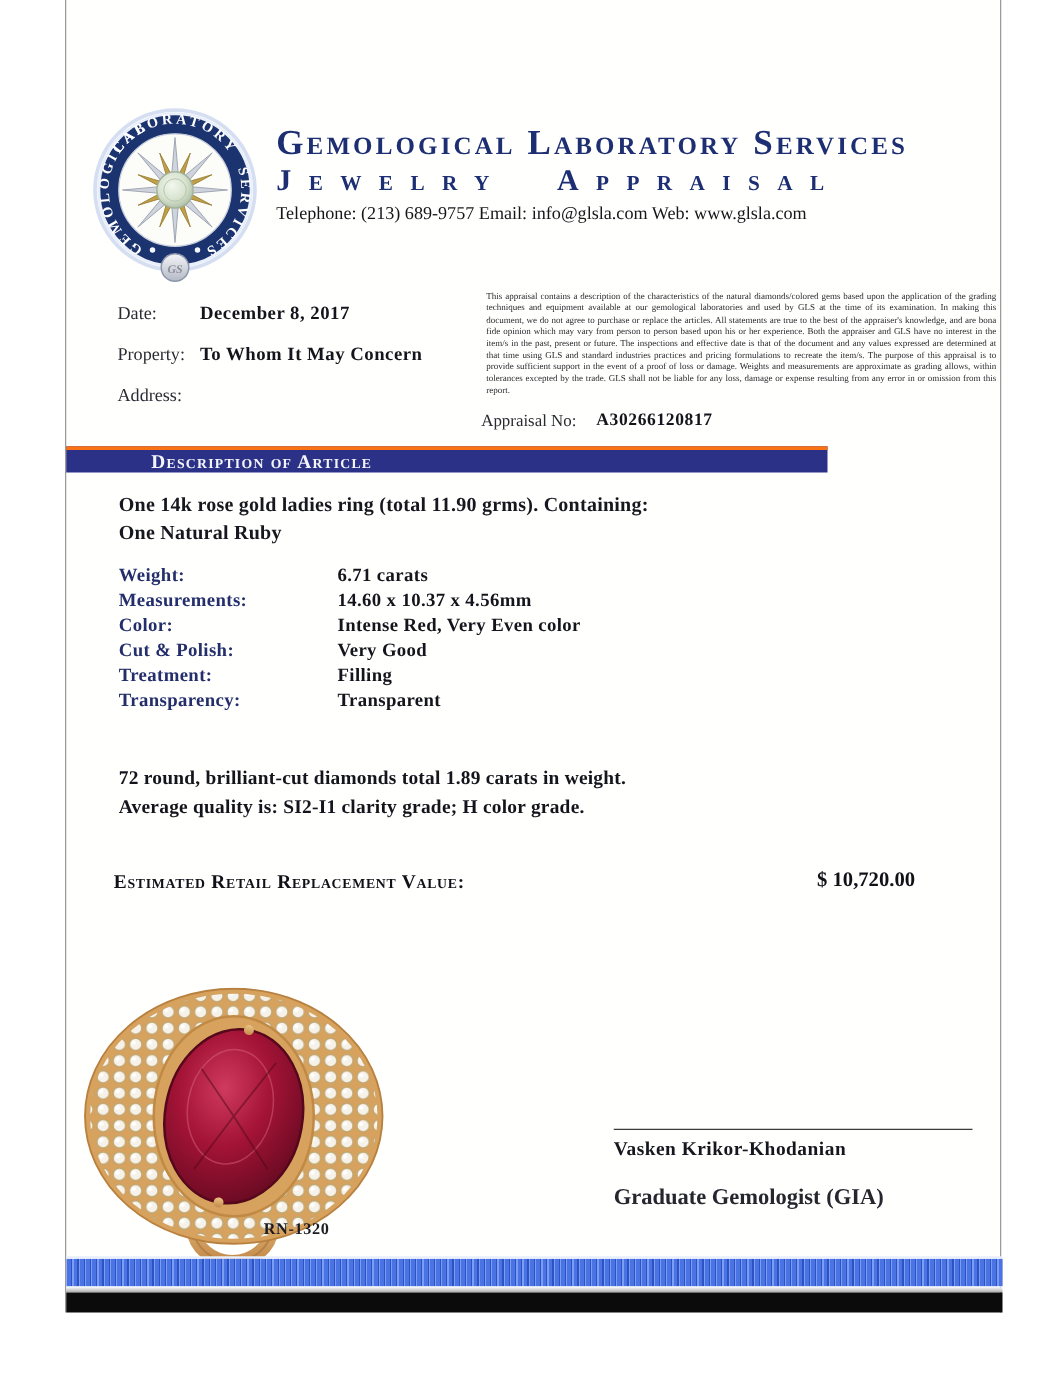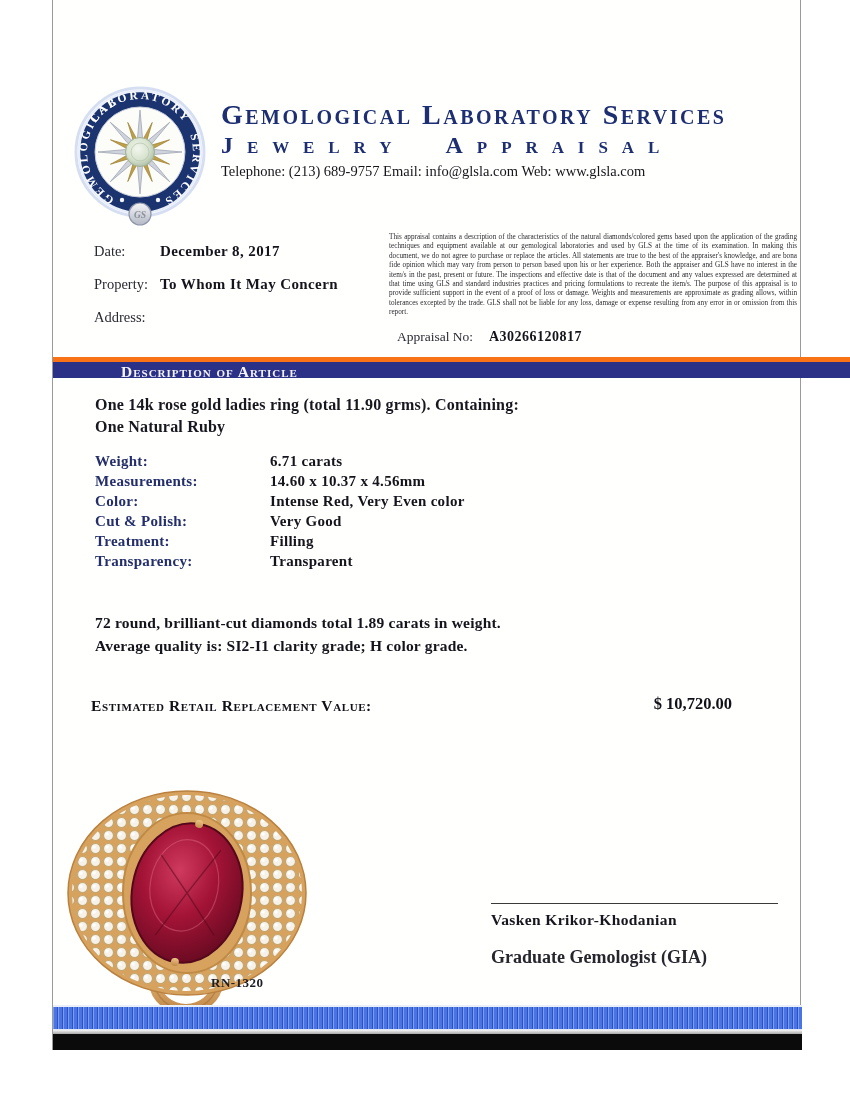--- a/index.html
+++ b/index.html
@@ -19,27 +19,27 @@
 
   
   .meta { position:absolute; left:41px; top:243px; width:290px; }
   .meta-row { display:flex; margin-bottom:16px; }
   .meta-label { width:66px; font-size:14.5px; color:#2a2a33; }
   .meta-value { font-size:15px; font-weight:bold; color:#14141c; letter-spacing:0.4px; }
 
   .disclaimer { position:absolute; left:336px; top:233px; width:408px; font-size:7.2px;
                 line-height:9.4px; color:#2b2b30; text-align:justify;
                 font-family:"Liberation Serif","DejaVu Serif",serif; }
-  .appraisal-row { position:absolute; left:344px; top:329px; display:flex; }
+  .appraisal-row { position:absolute; left:332px; top:329px; display:flex; }
   .appraisal-label { font-size:13.5px; color:#2a2a33; width:92px; }
   .appraisal-value { font-size:14px; font-weight:bold; color:#14141c; letter-spacing:0.5px; }
 
   
-  .section-bar { position:absolute; left:0; top:357px; width:797px; height:21px; background:#2b3187;
-                 border-top:5px solid #f97316; }
+  .section-bar { position:absolute; left:0; top:357px; width:609px; height:21px; background:#2b3187;
+                 border-top:3px solid #f97316; }
   .section-title { font-variant:small-caps; font-weight:bold; color:#f4f4f8; font-size:15.5px;
                    letter-spacing:1px; margin-left:68px; line-height:20px; }
 
   
   .article-desc { position:absolute; left:42px; top:394px; width:620px; font-size:16px;
                   font-weight:bold; color:#17171f; line-height:21.5px; letter-spacing:0.2px; }
   .props { position:absolute; left:42px; top:453px; width:480px; }
   .prop-row { display:flex; height:20px; }
   .prop-label { width:175px; font-size:15px; font-weight:bold; color:#232e6b; letter-spacing:0.3px; }
   .prop-value { font-size:15px; font-weight:bold; color:#14141c; letter-spacing:0.3px; }

